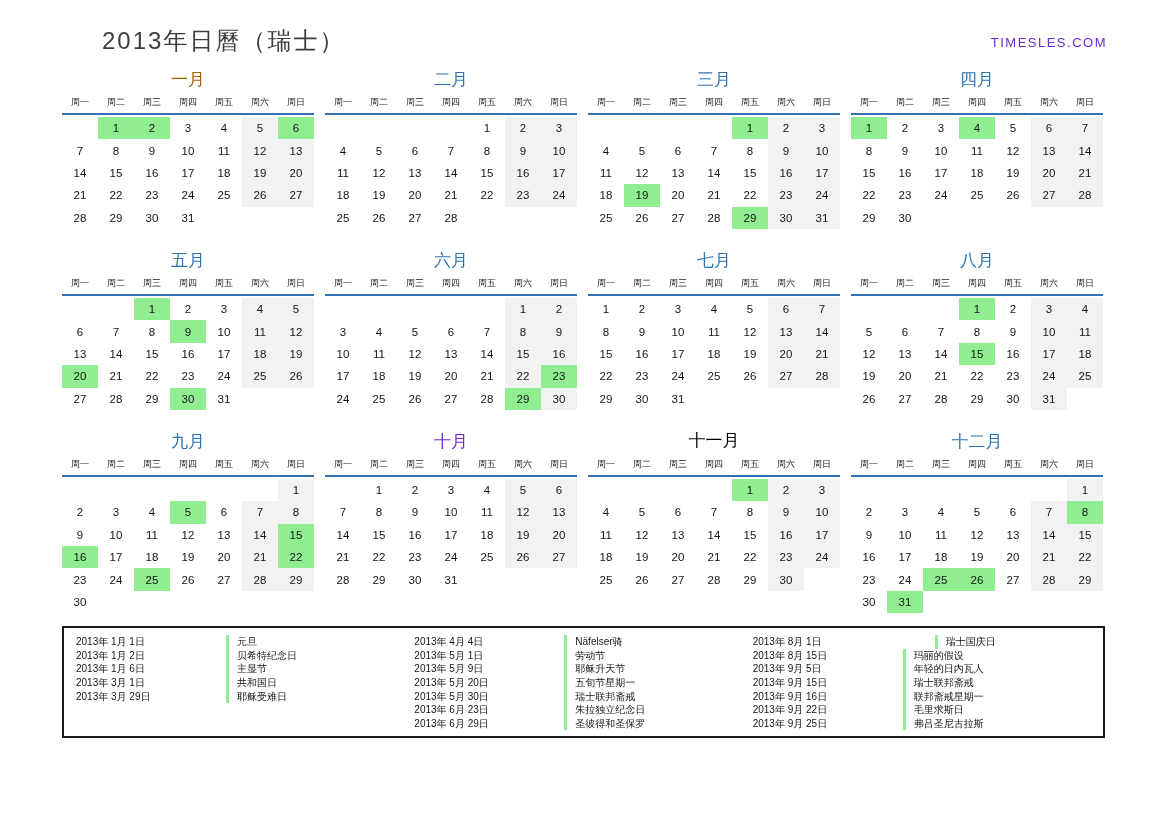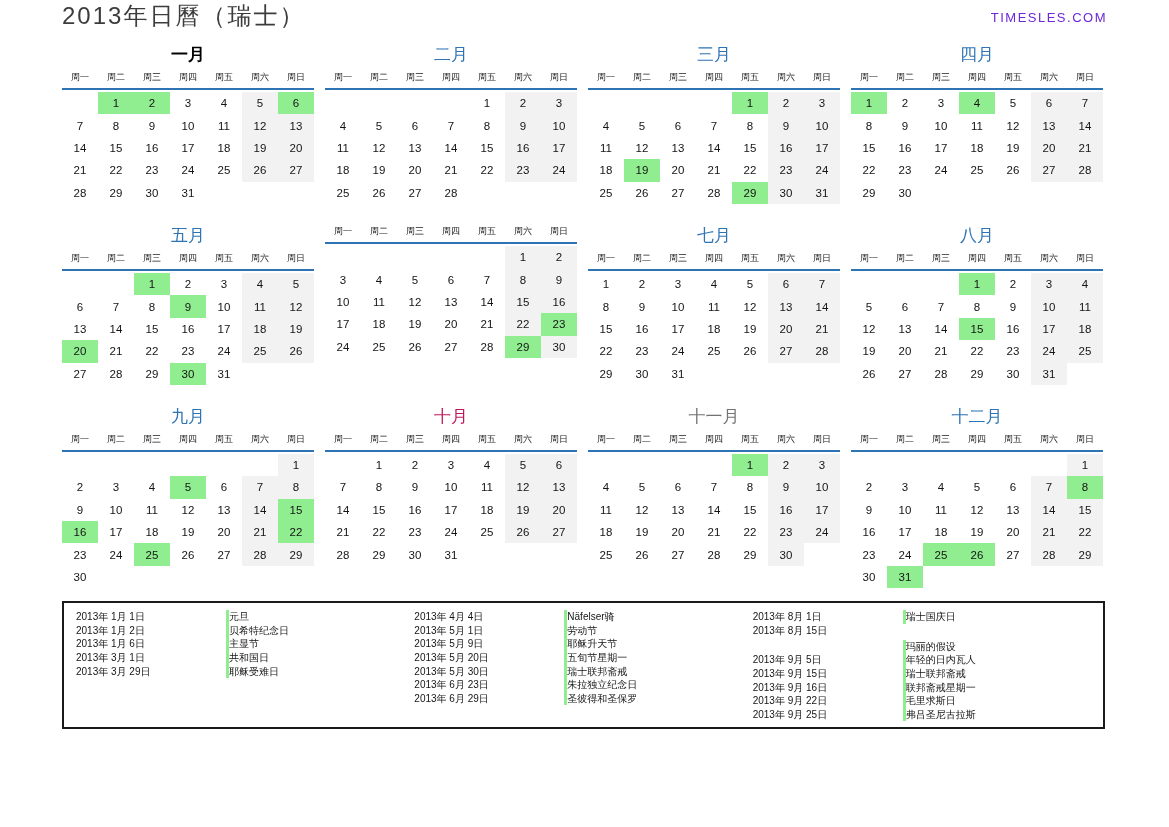--- a/index.html
+++ b/index.html
@@ -5,56 +5,56 @@
   html,body { margin:0; padding:0; background:#ffffff; }
   body {
     width:1169px; height:827px; overflow:hidden;
     font-family:"Liberation Sans","DejaVu Sans",sans-serif;
     color:#1a1a1a;
   }
   .page { position:relative; width:1169px; height:827px; }
 
   
   .header { display:flex; justify-content:space-between; align-items:flex-start;
-            padding:0 62px 0 62px; }
+            padding:25px 62px 0 62px;margin-left:40px; }
   .title { font-size:24px; color:#3c3c3c; letter-spacing:2px; }
   .site  { font-size:13px; letter-spacing:1.5px; margin-top:10px; text-decoration:none; }
 
   
   .months { display:grid; grid-template-columns:repeat(4,252px); column-gap:11px;
             row-gap:21px; padding:12px 0 0 62px; align-items:start; }
   .month-title { text-align:center; font-size:17px; height:27px; line-height:22px; }
   .wk-row { display:grid; grid-template-columns:repeat(7,36px); }
   .wk { font-size:9px; text-align:center; padding-bottom:4px; color:#1a1a1a; }
   .rule { height:2px; margin-bottom:2px; }
   .days { display:grid; grid-template-columns:repeat(7,36px); grid-auto-rows:22.4px; }
   .day { display:flex; align-items:center; justify-content:center;
          font-size:11.5px; color:#141414; }
 
   
   .legend { margin:13px 0 0 62px; width:1043px; box-sizing:border-box;
             border:2px solid #1a1a1a; padding:7px 12px 6px 12px; display:flex; }
   .lgroup { flex:1; }
   .lrow { display:flex; font-size:10px; line-height:13.6px; color:#141414; }
   .ldate { width:150px; flex:0 0 150px; }
-  .lname { }
+  .lname { padding-left:8px; }
 </style>
 </head>
 <body>
 
 <div class="page">
 
   <div class="header">
     <div class="title" style="color: rgb(60, 60, 60);">2013年日曆（瑞士）</div>
     <a class="site" href="#" style="color: #6d28d9;">TIMESLES.COM</a>
   </div>
 
   <div class="months">
       <div class="month">
-        <div class="month-title" style="color: #000000; font-weight: bold;">一月</div>
+        <div class="month-title" style="color: #a16207;">一月</div>
         <div class="wk-row">
           <div class="wk">周一</div>
           <div class="wk">周二</div>
           <div class="wk">周三</div>
           <div class="wk">周四</div>
           <div class="wk">周五</div>
           <div class="wk">周六</div>
           <div class="wk">周日</div>
         </div>
         <div class="rule" style="background: rgb(46, 116, 181);"></div>
@@ -277,20 +277,21 @@
           <div class="day" style="background: rgb(242, 242, 242);">25</div>
           <div class="day" style="background: rgb(242, 242, 242);">26</div>
           <div class="day">27</div>
           <div class="day">28</div>
           <div class="day">29</div>
           <div class="day" style="background: rgb(144, 238, 144);">30</div>
           <div class="day">31</div>
         </div>
       </div>
       <div class="month">
+        <div class="month-title" style="color: rgb(46, 116, 181);">六月</div>
         <div class="wk-row">
           <div class="wk">周一</div>
           <div class="wk">周二</div>
           <div class="wk">周三</div>
           <div class="wk">周四</div>
           <div class="wk">周五</div>
           <div class="wk">周六</div>
           <div class="wk">周日</div>
         </div>
         <div class="rule" style="background: rgb(46, 116, 181);"></div>
@@ -472,21 +473,21 @@
           <div class="day">24</div>
           <div class="day" style="background: rgb(144, 238, 144);">25</div>
           <div class="day">26</div>
           <div class="day">27</div>
           <div class="day" style="background: rgb(242, 242, 242);">28</div>
           <div class="day" style="background: rgb(242, 242, 242);">29</div>
           <div class="day">30</div>
         </div>
       </div>
       <div class="month">
-        <div class="month-title" style="color: #be185d;">十月</div>
+        <div class="month-title" style="color: #6d28d9;">十月</div>
         <div class="wk-row">
           <div class="wk">周一</div>
           <div class="wk">周二</div>
           <div class="wk">周三</div>
           <div class="wk">周四</div>
           <div class="wk">周五</div>
           <div class="wk">周六</div>
           <div class="wk">周日</div>
         </div>
         <div class="rule" style="background: rgb(46, 116, 181);"></div>
@@ -519,21 +520,21 @@
           <div class="day">25</div>
           <div class="day" style="background: rgb(242, 242, 242);">26</div>
           <div class="day" style="background: rgb(242, 242, 242);">27</div>
           <div class="day">28</div>
           <div class="day">29</div>
           <div class="day">30</div>
           <div class="day">31</div>
         </div>
       </div>
       <div class="month">
-        <div class="month-title" style="color: #737373;">十一月</div>
+        <div class="month-title" style="color: #000000; font-family: Liberation Mono, monospace;">十一月</div>
         <div class="wk-row">
           <div class="wk">周一</div>
           <div class="wk">周二</div>
           <div class="wk">周三</div>
           <div class="wk">周四</div>
           <div class="wk">周五</div>
           <div class="wk">周六</div>
           <div class="wk">周日</div>
         </div>
         <div class="rule" style="background: rgb(46, 116, 181);"></div>
@@ -677,25 +678,25 @@
           <div class="lname" style="border-left: 3px solid rgb(144, 238, 144);">朱拉独立纪念日</div>
         </div>
         <div class="lrow">
           <div class="ldate">2013年 6月 29日</div>
           <div class="lname" style="border-left: 3px solid rgb(144, 238, 144);">圣彼得和圣保罗</div>
         </div>
       </div>
       <div class="lgroup">
         <div class="lrow">
           <div class="ldate">2013年 8月 1日</div>
-          <div class="lname" style="border-left: 3px solid rgb(144, 238, 144);">瑞士国庆日</div>
+          <div class="lname" style="border-left: 3px solid rgb(144, 238, 144); margin-left: 32px;">瑞士国庆日</div>
         </div>
         <div class="lrow">
           <div class="ldate">2013年 8月 15日</div>
-          <div class="lname" style="border-left: 3px solid rgb(144, 238, 144); margin-top: 16px;">玛丽的假设</div>
+          <div class="lname" style="border-left: 3px solid rgb(144, 238, 144);">玛丽的假设</div>
         </div>
         <div class="lrow">
           <div class="ldate">2013年 9月 5日</div>
           <div class="lname" style="border-left: 3px solid rgb(144, 238, 144);">年轻的日内瓦人</div>
         </div>
         <div class="lrow">
           <div class="ldate">2013年 9月 15日</div>
           <div class="lname" style="border-left: 3px solid rgb(144, 238, 144);">瑞士联邦斋戒</div>
         </div>
         <div class="lrow">

